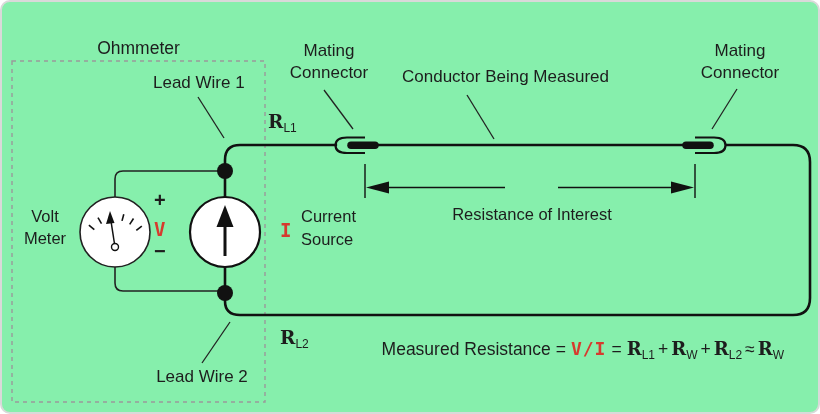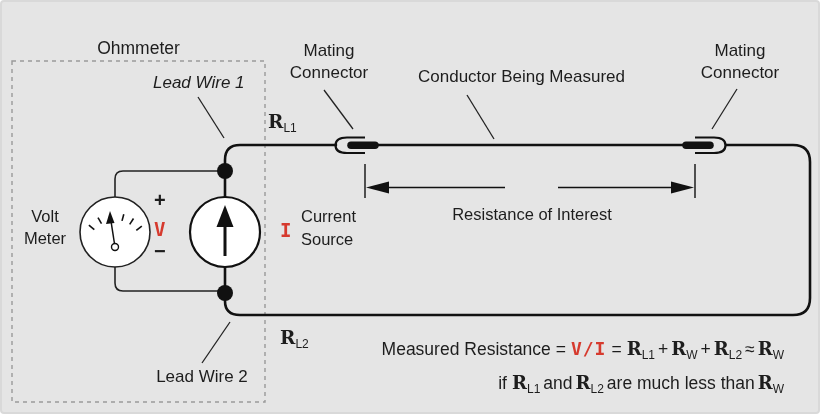--- a/index.html
+++ b/index.html
@@ -1,19 +1,19 @@
 <!DOCTYPE html>
 <html><head>
 <meta charset="utf-8">
 <style>
   html,body{margin:0;padding:0;}
   body{width:820px;height:414px;background:#ffffff;font-family:"Liberation Sans",sans-serif;}
   .canvas{
     position:relative;width:820px;height:414px;box-sizing:border-box;
-    background:#e5e5e5;border:2px solid #d9d9d9;border-radius:4px;overflow:hidden;
+    background:#86efac;border:2px solid #d9d9d9;border-radius:10px;overflow:hidden;
     color:#1d1d1d;
   }
   .layer{position:absolute;left:0;top:0;}
   .lbl{position:absolute;white-space:nowrap;color:#1d1d1d;font-size:17px;line-height:21px;}
   .center{text-align:center;}
   .two-line{line-height:22px;}
   .small{font-size:16.5px;}
   .rsym{font-family:"DejaVu Serif","Liberation Serif",serif;font-weight:bold;font-size:18.5px;}
   .rsub{font-family:"Liberation Sans",sans-serif;font-size:12px;vertical-align:-4px;letter-spacing:0;}
   .redmono{font-family:"DejaVu Sans Mono","Liberation Mono",monospace;font-weight:bold;color:#d63a2e;font-size:19px;letter-spacing:1px;}
@@ -95,28 +95,28 @@
       <line x1="196" y1="95" x2="222" y2="136"></line>
       <line x1="322" y1="88" x2="351" y2="127"></line>
       <line x1="465" y1="93" x2="492" y2="137"></line>
       <line x1="735" y1="87" x2="710" y2="127"></line>
       <line x1="228" y1="320" x2="200" y2="361"></line>
     </g>
   </svg>
 
   <div class="lbl center" style="left:10px;top:36px;width:253px;font-size:17.5px;">Ohmmeter</div>
 
-  <div class="lbl" style="left:151px;top:70px;font-style:italic;">Lead Wire 1</div>
+  <div class="lbl" style="left:151px;top:70px;">Lead Wire 1</div>
 
   <div class="lbl center two-line" style="left:267px;top:38px;width:120px;">
     <div>Mating</div>
     <div>Connector</div>
   </div>
 
-  <div class="lbl" style="left:416px;top:64px;">Conductor Being Measured</div>
+  <div class="lbl" style="left:400px;top:64px;">Conductor Being Measured</div>
 
   <div class="lbl center two-line" style="left:678px;top:38px;width:120px;">
     <div>Mating</div>
     <div>Connector</div>
   </div>
 
   <div class="lbl" style="left:266px;top:109px;">
     <span class="rsym">R</span><span class="rsub">L1</span>
   </div>
 
@@ -142,18 +142,15 @@
   <div class="lbl" style="left:278px;top:325px;text-align:right;">
     <span class="rsym">R</span><span class="rsub">L2</span>
   </div>
 
   <div class="lbl center" style="left:150px;top:364px;width:100px;">Lead Wire 2</div>
 
   <div class="formula">
     <div>
       <span>Measured Resistance =</span><span class="fgap"></span><span class="redmono" style="font-size:18px;">V/I</span><span class="fgap"></span><span>=</span><span class="fgap"></span><span class="rsym">R</span><span class="rsub">L1</span><span class="fgap-s"></span><span>+</span><span class="fgap-s"></span><span class="rsym">R</span><span class="rsub">W</span><span class="fgap-s"></span><span>+</span><span class="fgap-s"></span><span class="rsym">R</span><span class="rsub">L2</span><span class="fgap-s"></span><span>≈</span><span class="fgap-s"></span><span class="rsym">R</span><span class="rsub">W</span>
     </div>
-    <div>
-      <span>if</span><span class="fgap"></span><span class="rsym">R</span><span class="rsub">L1</span><span class="fgap-s"></span><span>and</span><span class="fgap-s"></span><span class="rsym">R</span><span class="rsub">L2</span><span class="fgap-s"></span><span>are much less than</span><span class="fgap-s"></span><span class="rsym">R</span><span class="rsub">W</span>
-    </div>
   </div>
 
 </div>
 
 </body></html>

